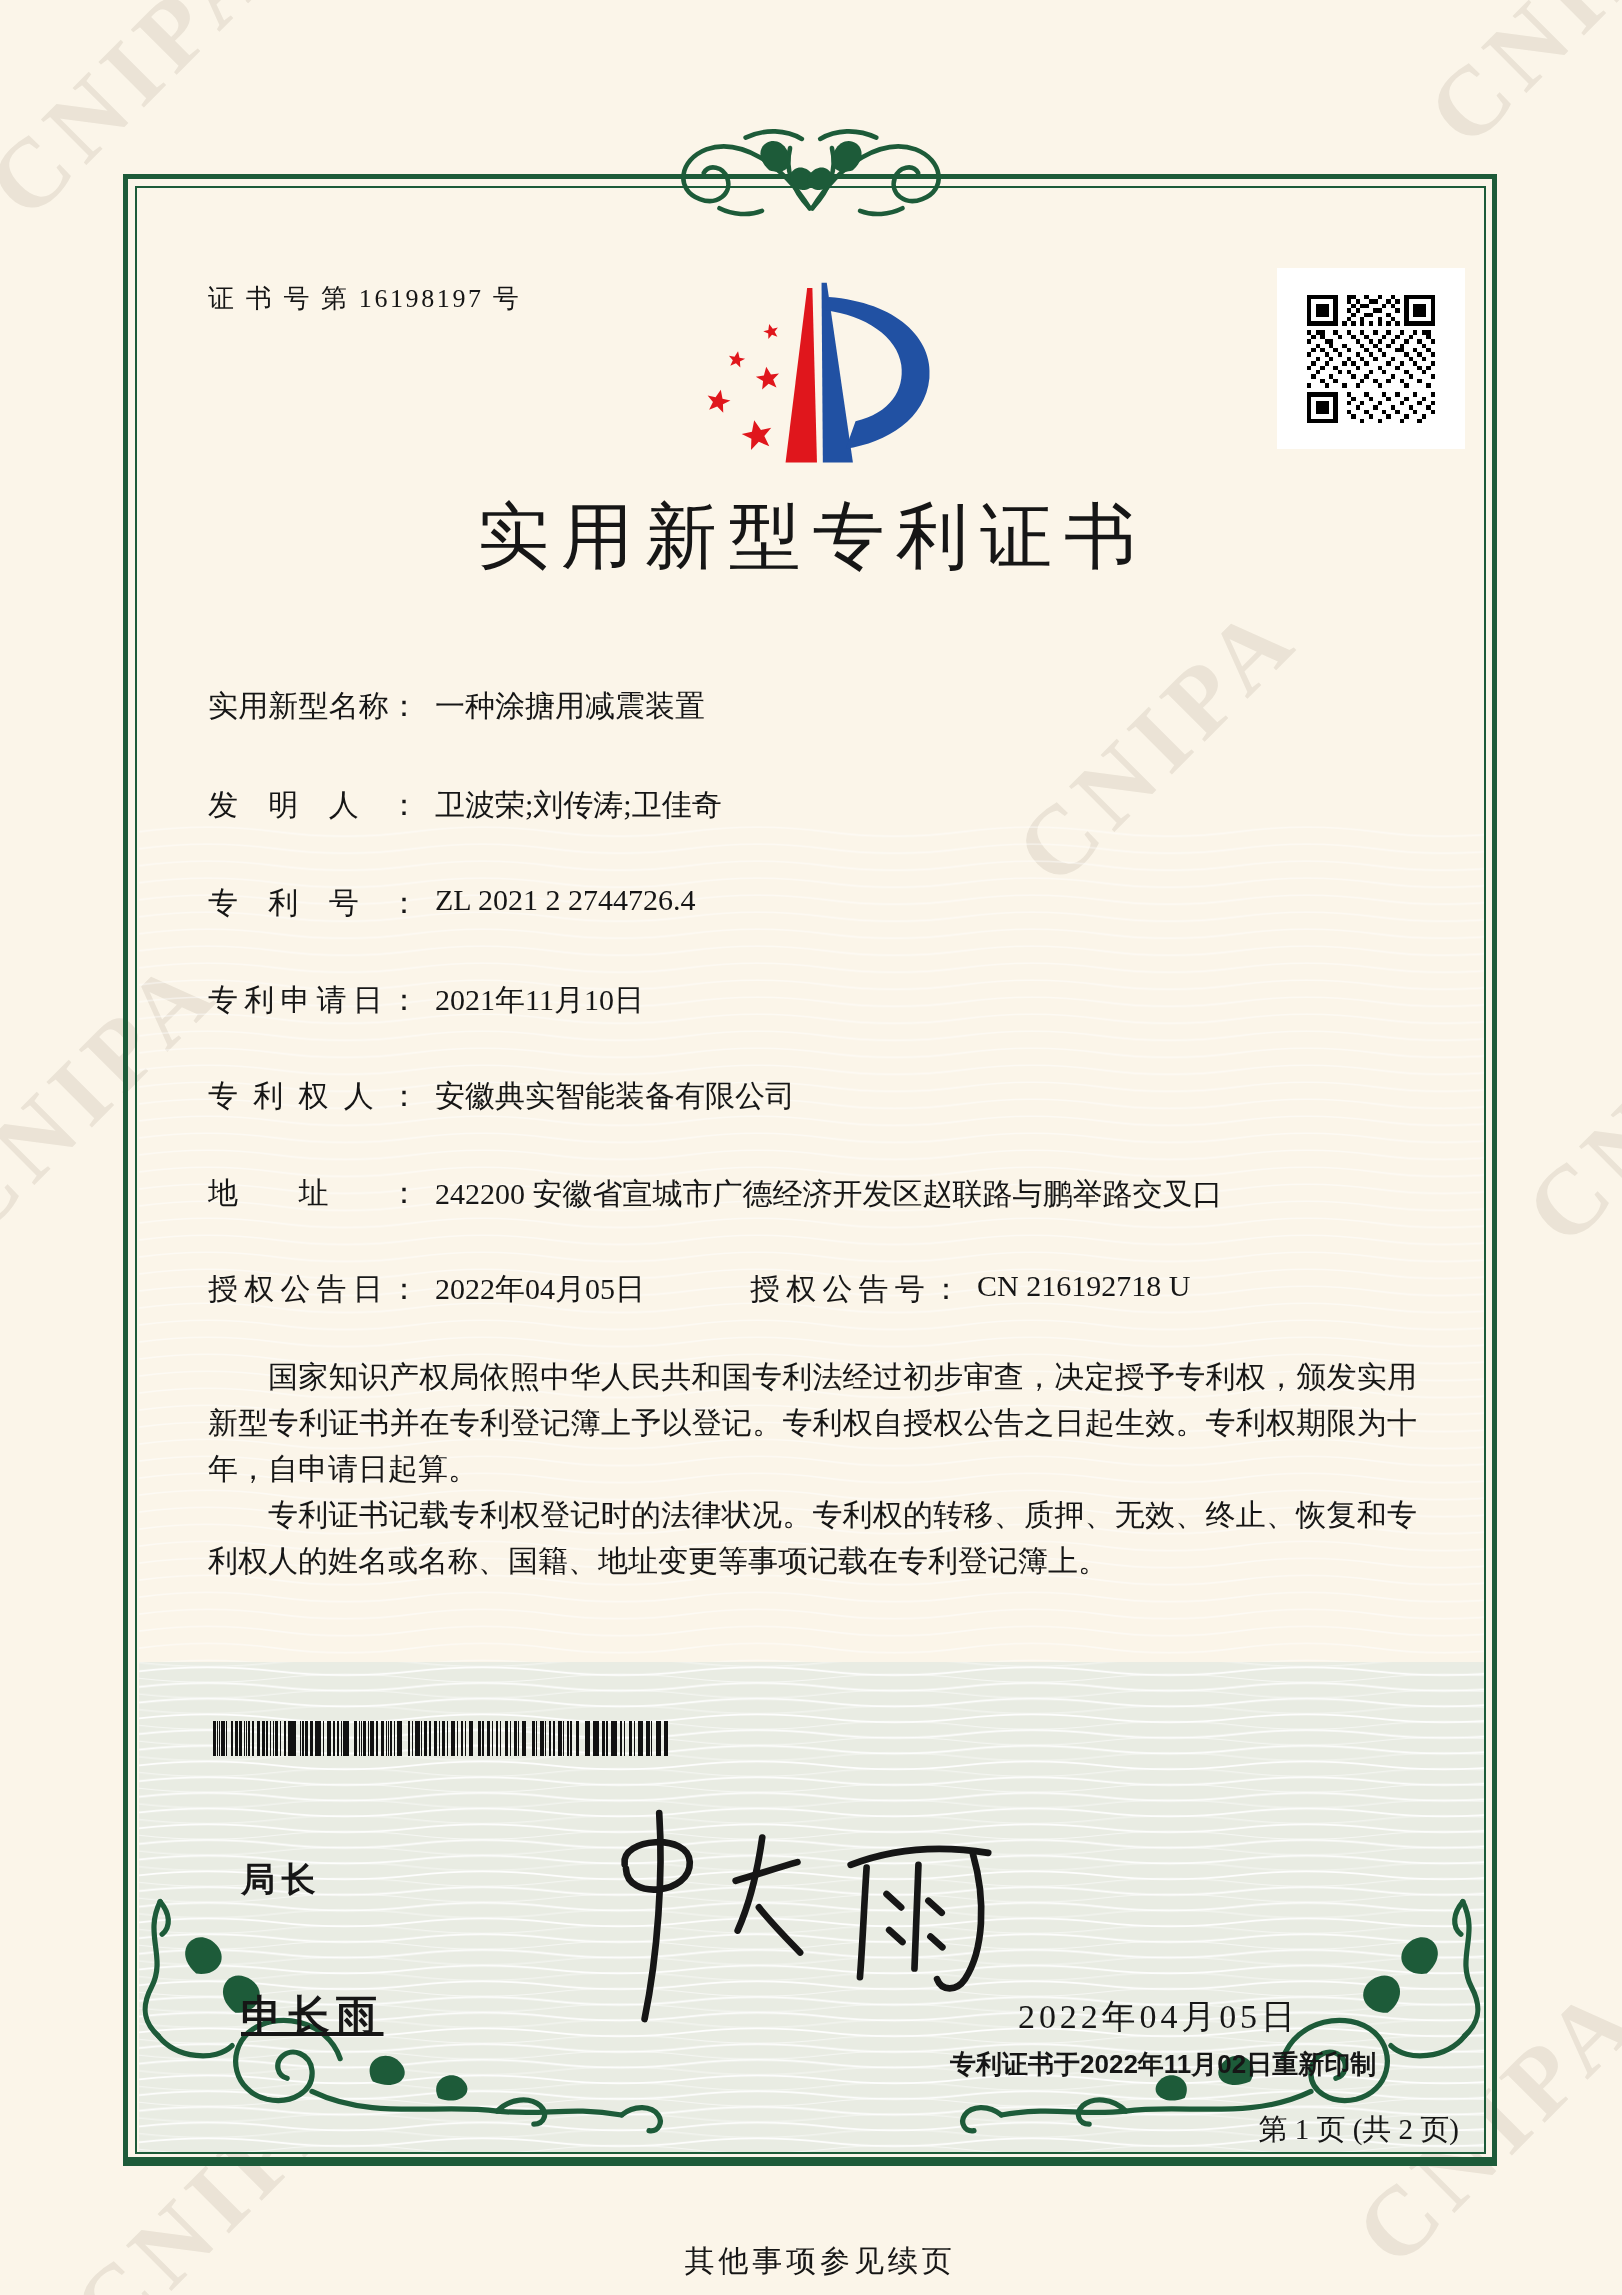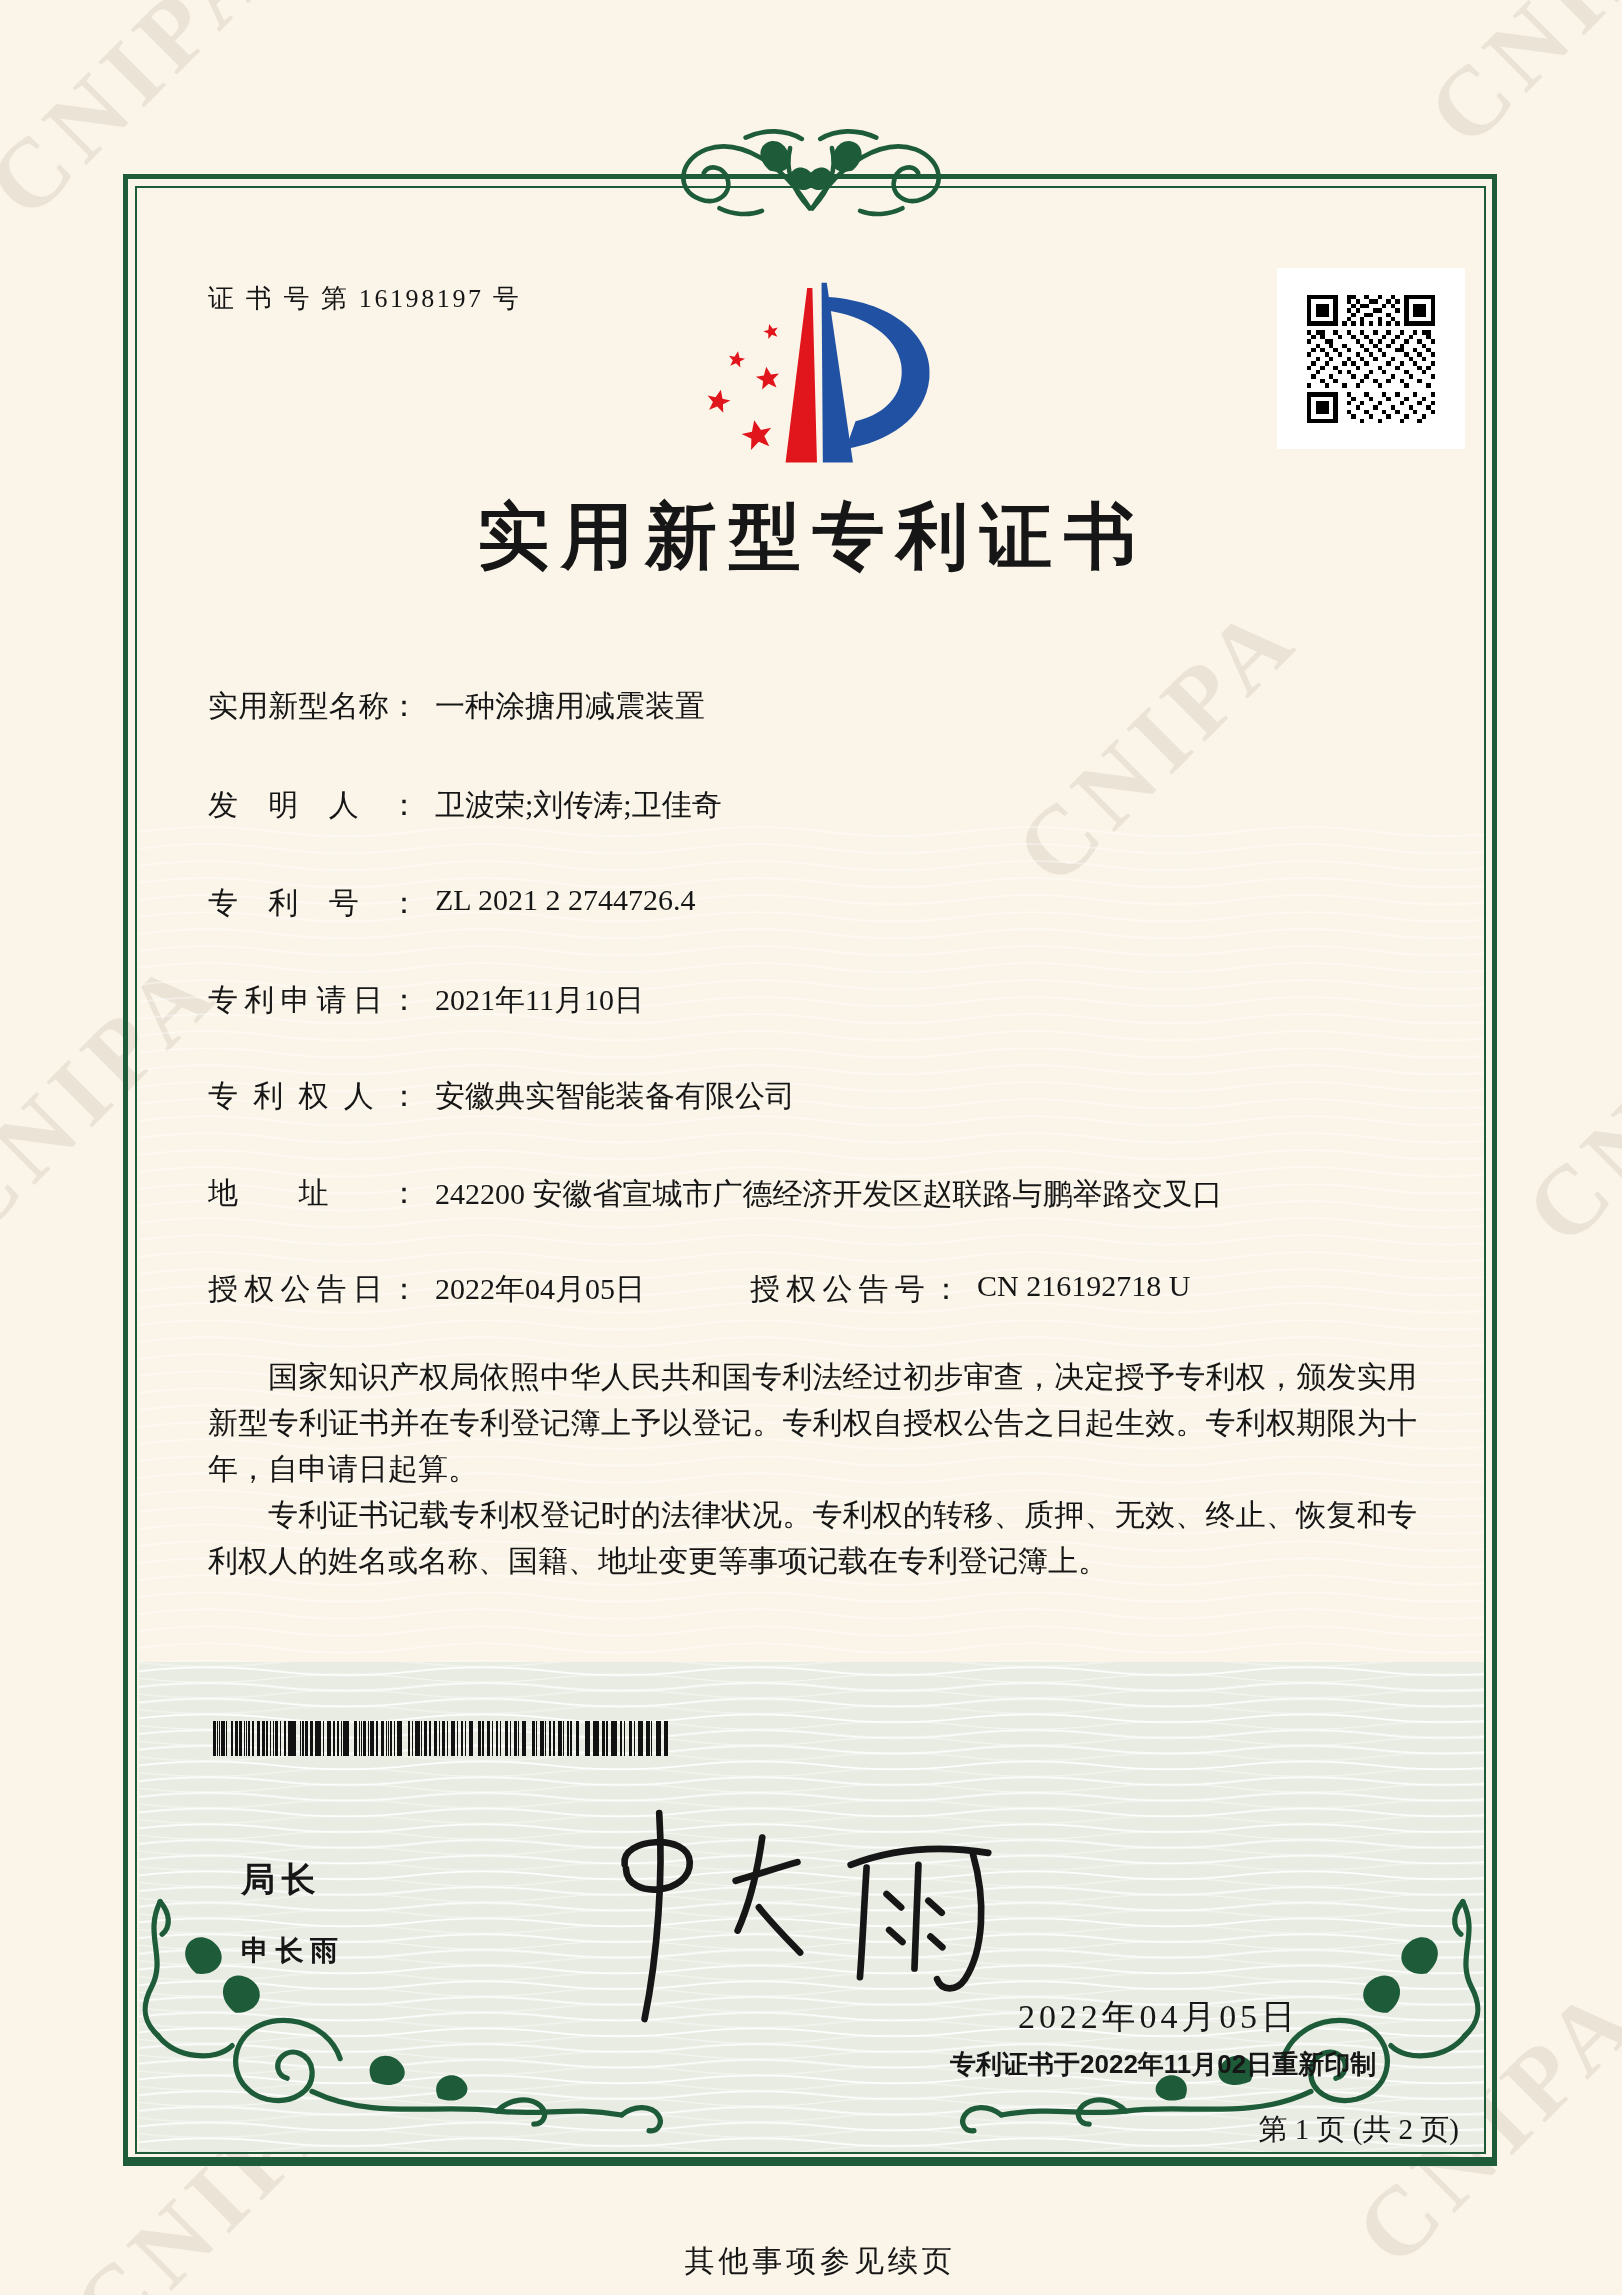--- a/index.html
+++ b/index.html
@@ -17,41 +17,41 @@
       border:2px solid #1d5b39;}
   
   .waves-mid{left:139px;top:821px;}
   .waves-bottom{left:139px;top:1662px;}
   
   .certno{left:208px;top:281px;font-size:26px;letter-spacing:2.6px;}
   .logo{left:694px;top:250px;}
   .qrbox{left:1277px;top:268px;width:188px;height:181px;background:#ffffff;
          display:flex;align-items:center;justify-content:center;}
   .title{left:128px;top:489px;width:1369px;text-align:center;font-size:72px;
-         font-weight:bold;letter-spacing:11.8px;}
+         font-weight:normal;letter-spacing:11.8px;}
   
   .row{position:absolute;left:208px;font-size:30px;white-space:nowrap;}
   .row .flabel{display:inline-block;width:211px;text-align:justify;text-align-last:justify;
          vertical-align:top;}
   .row .fvalue{display:inline-block;margin-left:16px;vertical-align:top;}
   .row .wrapval{white-space:normal;width:815px;line-height:42px;text-align:justify;}
   .pair2{position:absolute;left:542px;top:0;}
   
   .para{position:absolute;left:208px;width:1209px;font-size:30px;line-height:46px;
         text-align:justify;text-indent:2em;}
   
   .barcode{left:213px;top:1721px;width:455px;height:35px;
     background-image:
       linear-gradient(90deg,#111 0 2.6px,transparent 2.6px calc(100% - 3.3px),#111 calc(100% - 3.3px)),
       repeating-linear-gradient(90deg,#111 0 2px,transparent 2px 3.9px,#111 3.9px 5.2px,transparent 5.2px 8.5px,#111 8.5px 11.8px,transparent 11.8px 13.7px,#111 13.7px 14.4px,transparent 14.4px 17.7px),
       repeating-linear-gradient(90deg,transparent 0 5.9px,#111 5.9px 7.2px,transparent 7.2px 13px,#111 13px 13.7px,transparent 13.7px 22px,#111 22px 25px,transparent 25px 27px);}
   .sig-role{left:241px;top:1857px;font-size:34px;font-weight:bold;letter-spacing:6.5px;
         font-family:"Liberation Sans","DejaVu Sans",sans-serif;}
-  .sig-name{left:241px;top:1932px;font-size:28px;font-weight:bold;letter-spacing:6.5px;
-        font-family:"Liberation Sans","DejaVu Sans",sans-serif;}
+  .sig-name{left:241px;top:1988px;font-size:41px;font-weight:bold;letter-spacing:6.5px;
+        font-family:"Liberation Sans","DejaVu Sans",sans-serif;text-decoration:underline;}
   .signature{left:563px;top:1801px;}
   .issue-date{left:1018px;top:1994px;font-size:34px;letter-spacing:3.9px;}
   .reprint{left:950px;top:2047px;font-size:26px;font-weight:bold;
         font-family:"Liberation Sans","DejaVu Sans",sans-serif;}
   .pageno{left:0;top:2110px;width:1459px;text-align:right;font-size:29px;}
   .footer{left:0;top:2241px;width:1590px;text-align:center;font-size:30px;letter-spacing:3.9px;margin-left:25px;}
 </style>
 </head>
 <body>
 

